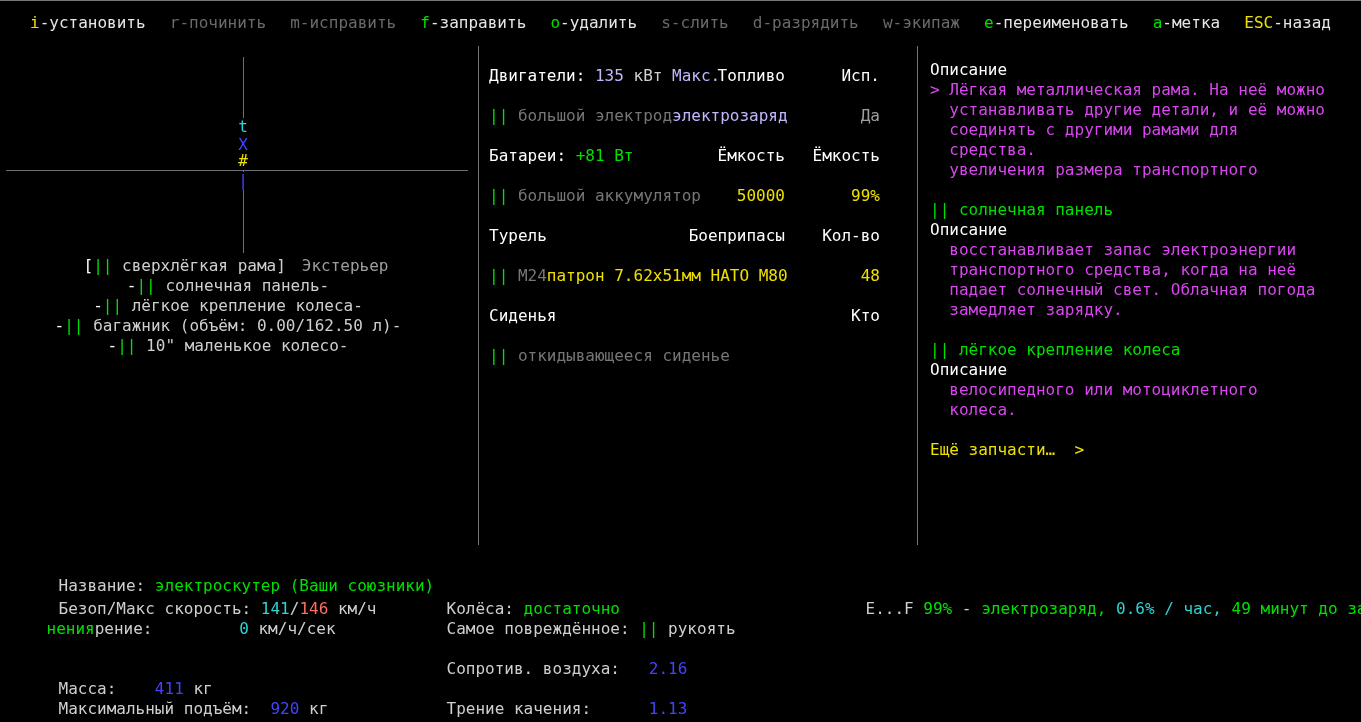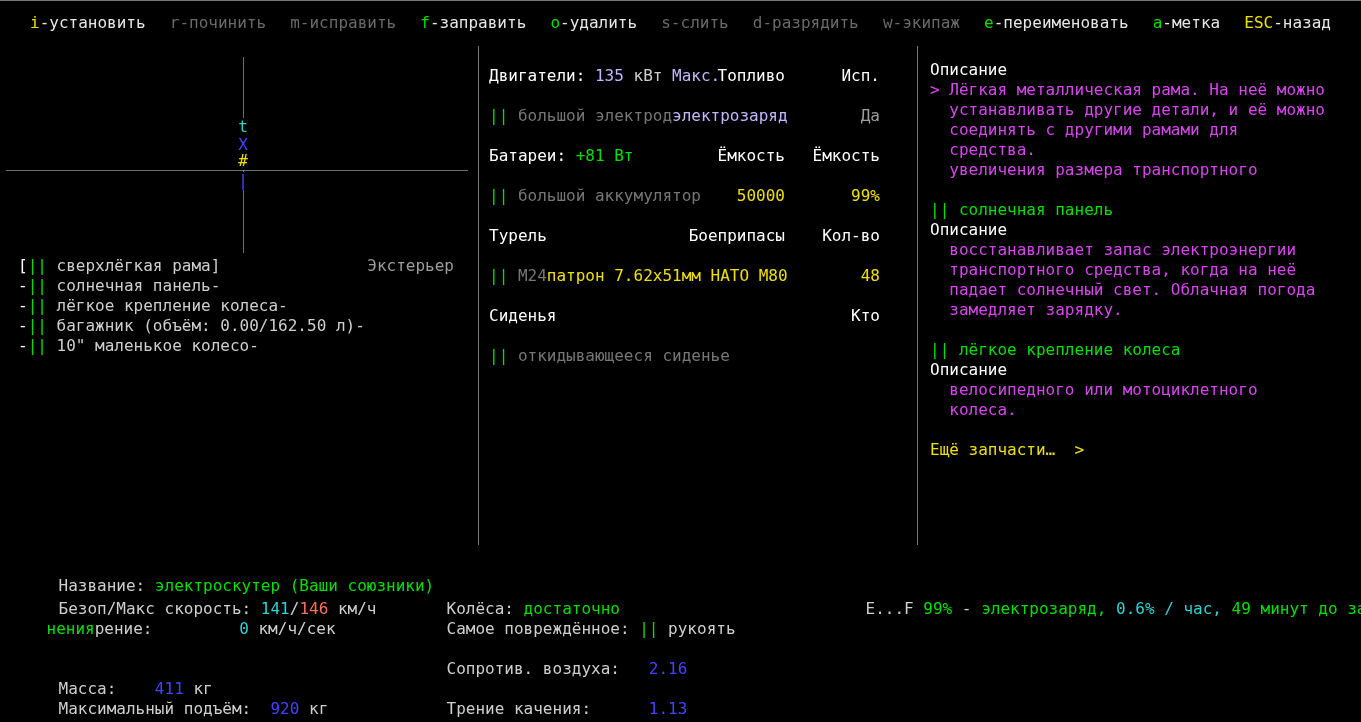--- a/index.html
+++ b/index.html
@@ -31,21 +31,21 @@
   .menu-item .mlbl{color:#e6e6e6;}
   .menu-item.disabled .key, .menu-item.disabled .mlbl{color:#6a6a6a;}
 
   
   #left-panel{left:0; top:46px; width:478px; height:499px;}
   #cross-h{position:absolute; left:6px; top:124px; width:462px; height:1px; background:#6e6e6e;}
   #cross-v{position:absolute; left:243px; top:11px; width:1px; height:196px; background:#6e6e6e;}
   .glyph{position:absolute; width:10px; height:18px; line-height:18px; text-align:center; background:#000;}
 
   #parts-list{position:absolute; left:18px; top:210px; width:436px;}
-  .part-row{height:20px; display:flex; justify-content:space-between;gap:16px;}
+  .part-row{height:20px; display:flex; justify-content:center;gap:16px;}
 
   
   #middle-panel{left:479px; top:46px; width:438px; height:499px;}
   .mrow{position:absolute; left:0; width:438px; height:20px; padding-left:10px;}
   .colA{position:absolute; right:132px; top:0;}
   .colB{position:absolute; right:37px; top:0;}
 
   
   #right-panel{left:918px; top:46px; width:443px; height:499px; padding:14px 6px 0 12px;}
   .desc-section{margin-bottom:20px;}

